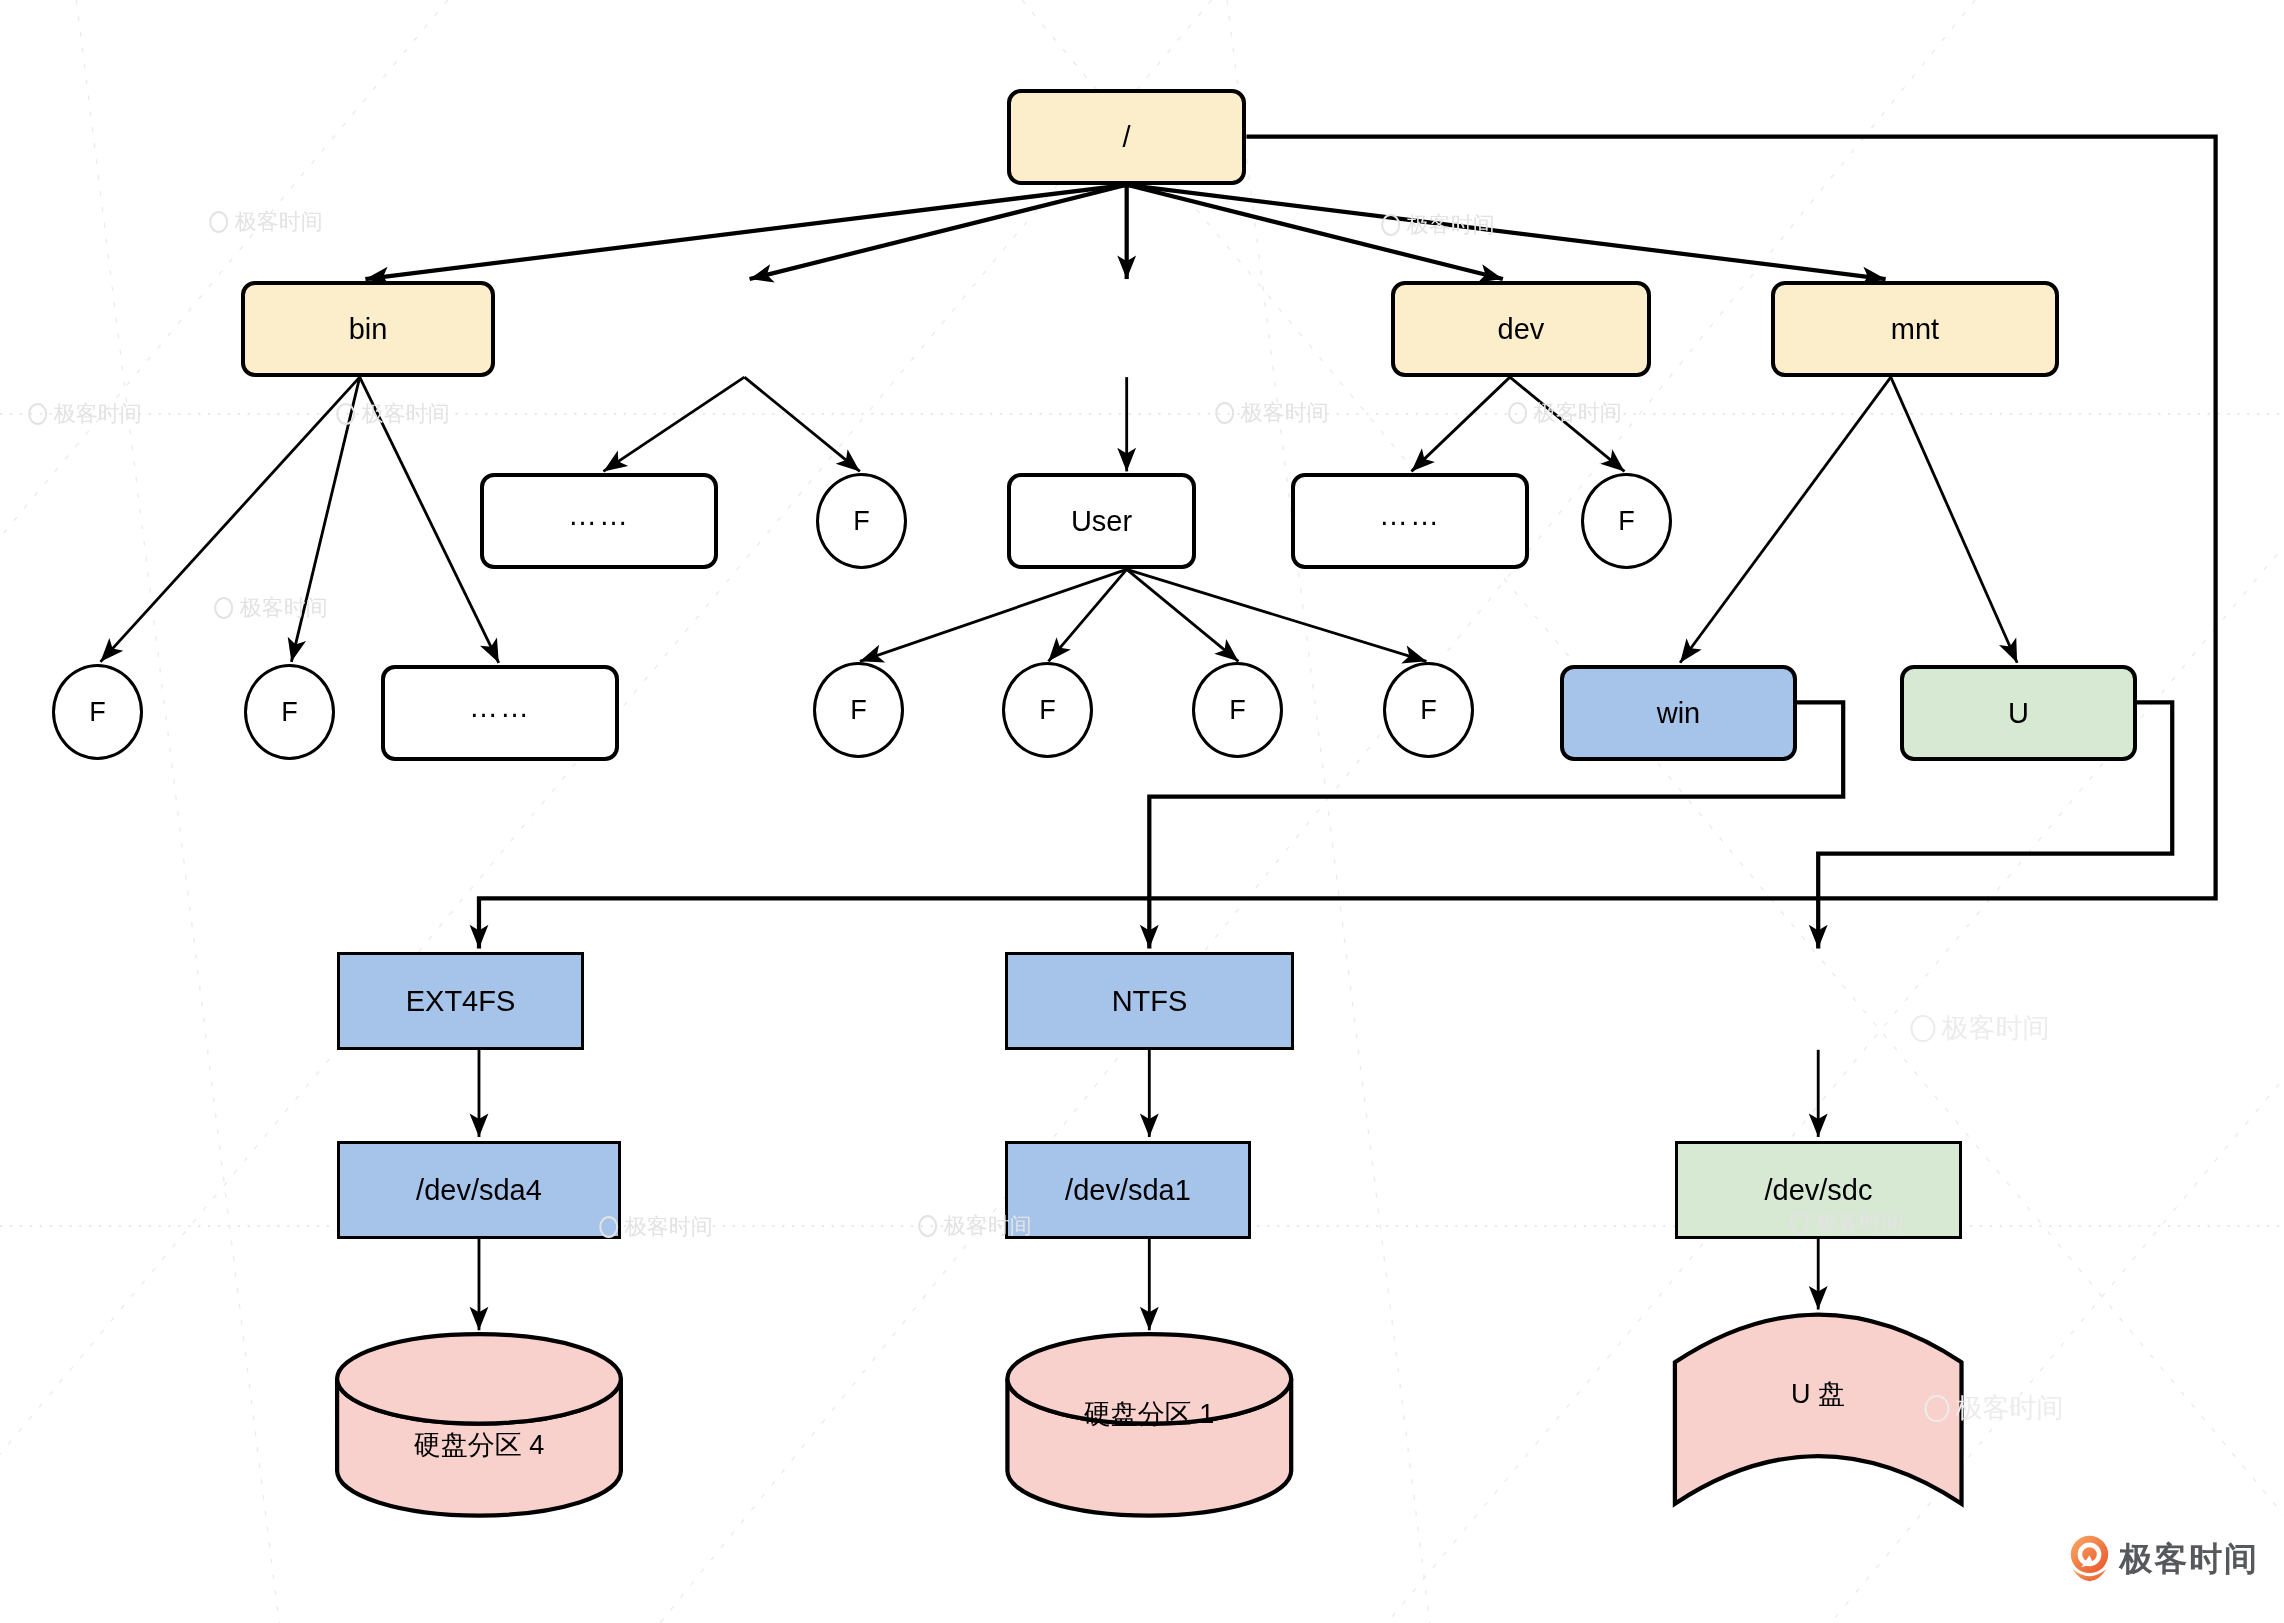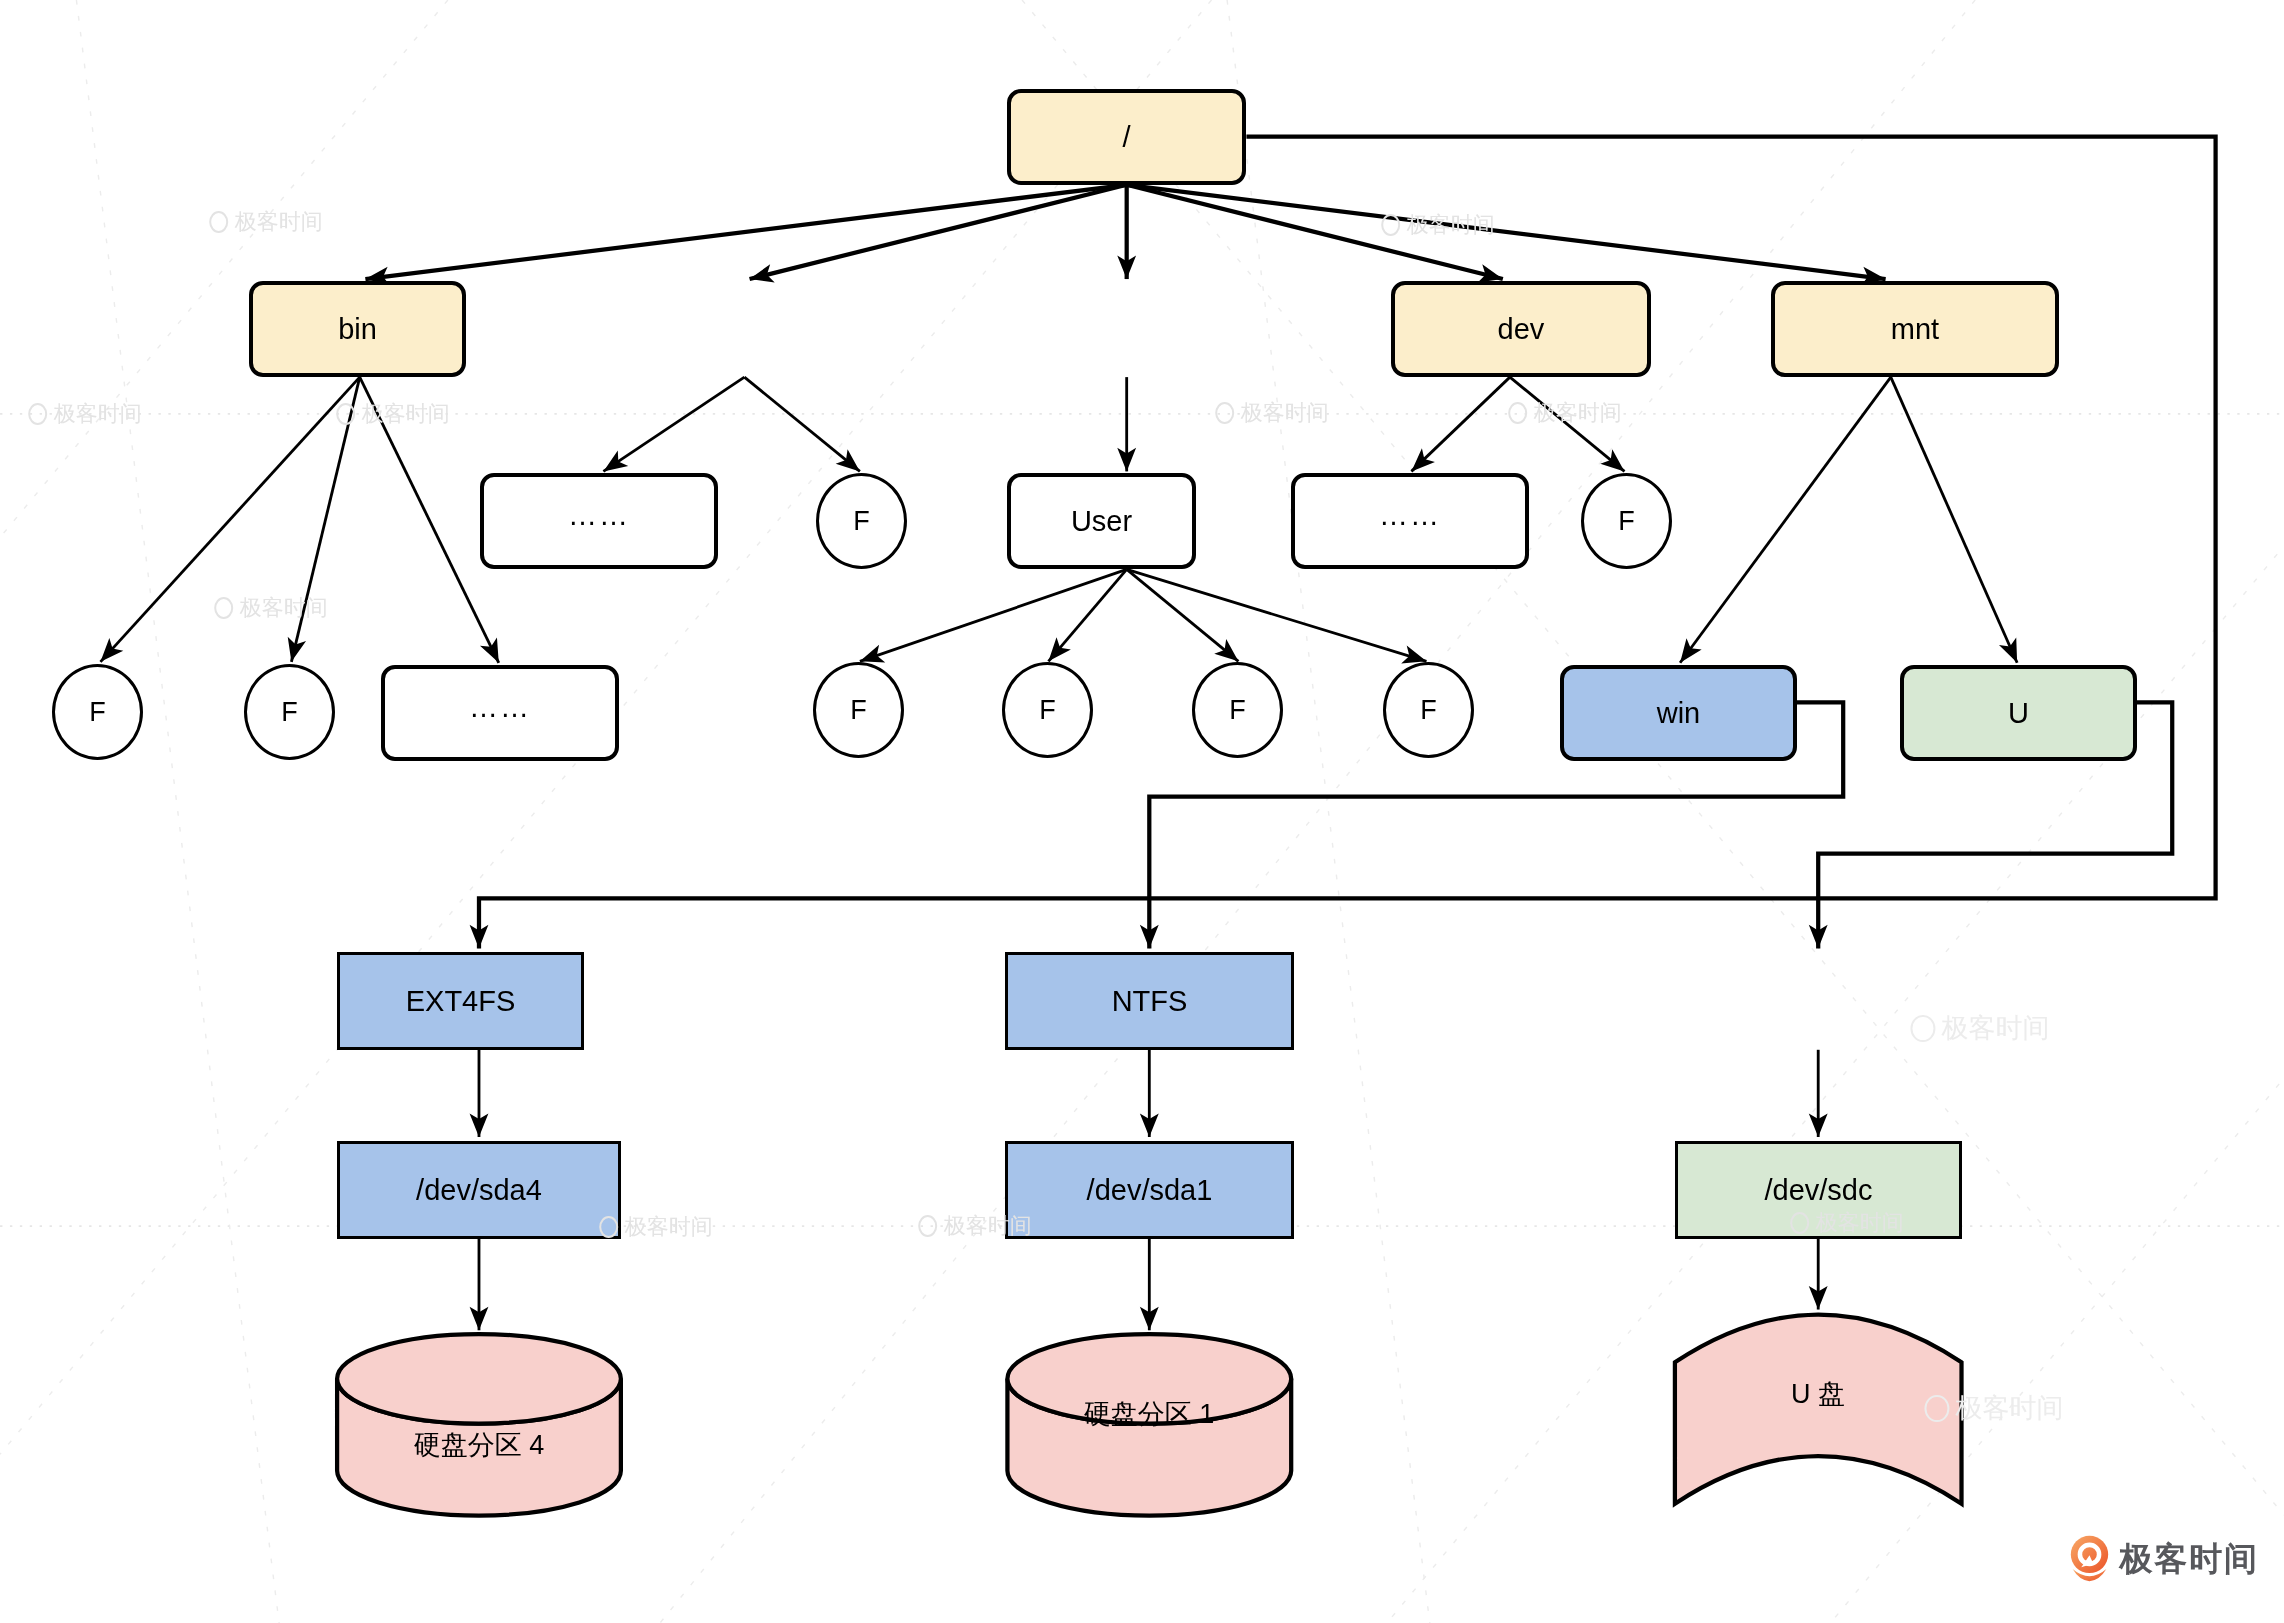--- a/index.html
+++ b/index.html
@@ -100,21 +100,21 @@
     <g stroke="#000" stroke-width="9" fill="#F8D0CC">
       <path d="M715,2925 V3120 A301,95 0 0 0 1317,3120 V2925 A301,95 0 0 1 715,2925 Z"></path>
       <ellipse cx="1016" cy="2925" rx="301" ry="95"></ellipse>
       <path d="M2137,2925 V3120 A301,95 0 0 0 2739,3120 V2925 A301,95 0 0 1 2137,2925 Z"></path>
       <ellipse cx="2438" cy="2925" rx="301" ry="95"></ellipse>
       <path d="M3553,2890 Q3857,2688 4161,2890 V3190 Q3857,2988 3553,3190 Z"></path>
     </g>
   </svg>
 
   <div class="node yellow rounded" style="left:1007px;top:89px;width:239px;height:96px">/</div>
-  <div class="node yellow rounded" style="left:249px;top:281px;width:217px;height:96px">bin</div>
+  <div class="node yellow rounded" style="left:241px;top:281px;width:254px;height:96px">bin</div>
   <div class="node yellow rounded" style="left:1391px;top:281px;width:260px;height:96px">dev</div>
   <div class="node yellow rounded" style="left:1771px;top:281px;width:288px;height:96px">mnt</div>
 
   <div class="node rounded" style="left:480px;top:473px;width:238px;height:96px">
       <span class="dots">……</span>
     </div>
   <div class="node rounded" style="left:1007px;top:473px;width:189px;height:96px">User</div>
   <div class="node rounded" style="left:1291px;top:473px;width:238px;height:96px">
       <span class="dots">……</span>
     </div>
@@ -130,21 +130,21 @@
   <div class="node ellipse" style="left:1002px;top:662px;width:91px;height:96px">F</div>
   <div class="node ellipse" style="left:1192px;top:662px;width:91px;height:96px">F</div>
   <div class="node ellipse" style="left:1383px;top:662px;width:91px;height:96px">F</div>
 
   <div class="node blue rounded" style="left:1560px;top:665px;width:237px;height:96px">win</div>
   <div class="node green rounded" style="left:1900px;top:665px;width:237px;height:96px">U</div>
 
   <div class="node blue fsbox" style="left:337px;top:952px;width:247px;height:98px">EXT4FS</div>
   <div class="node blue fsbox" style="left:337px;top:1141px;width:284px;height:98px">/dev/sda4</div>
   <div class="node blue fsbox" style="left:1005px;top:952px;width:289px;height:98px">NTFS</div>
-  <div class="node blue fsbox" style="left:1005px;top:1141px;width:289px;height:98px">/dev/sda1</div>
+  <div class="node blue fsbox" style="left:1005px;top:1141px;width:246px;height:98px">/dev/sda1</div>
   <div class="node green fsbox" style="left:1675px;top:1141px;width:287px;height:98px">/dev/sdc</div>
 
   <div class="disk-label" style="left:479px;top:1445px">硬盘分区 4</div>
   <div class="disk-label" style="left:1149px;top:1414px">硬盘分区 1</div>
   <div class="disk-label" style="left:1818px;top:1394px">U 盘</div>
 
   <div class="wm" style="left:266px;top:222px">
       <span class="wm-ring"></span>
       <span>极客时间</span>
     </div>

